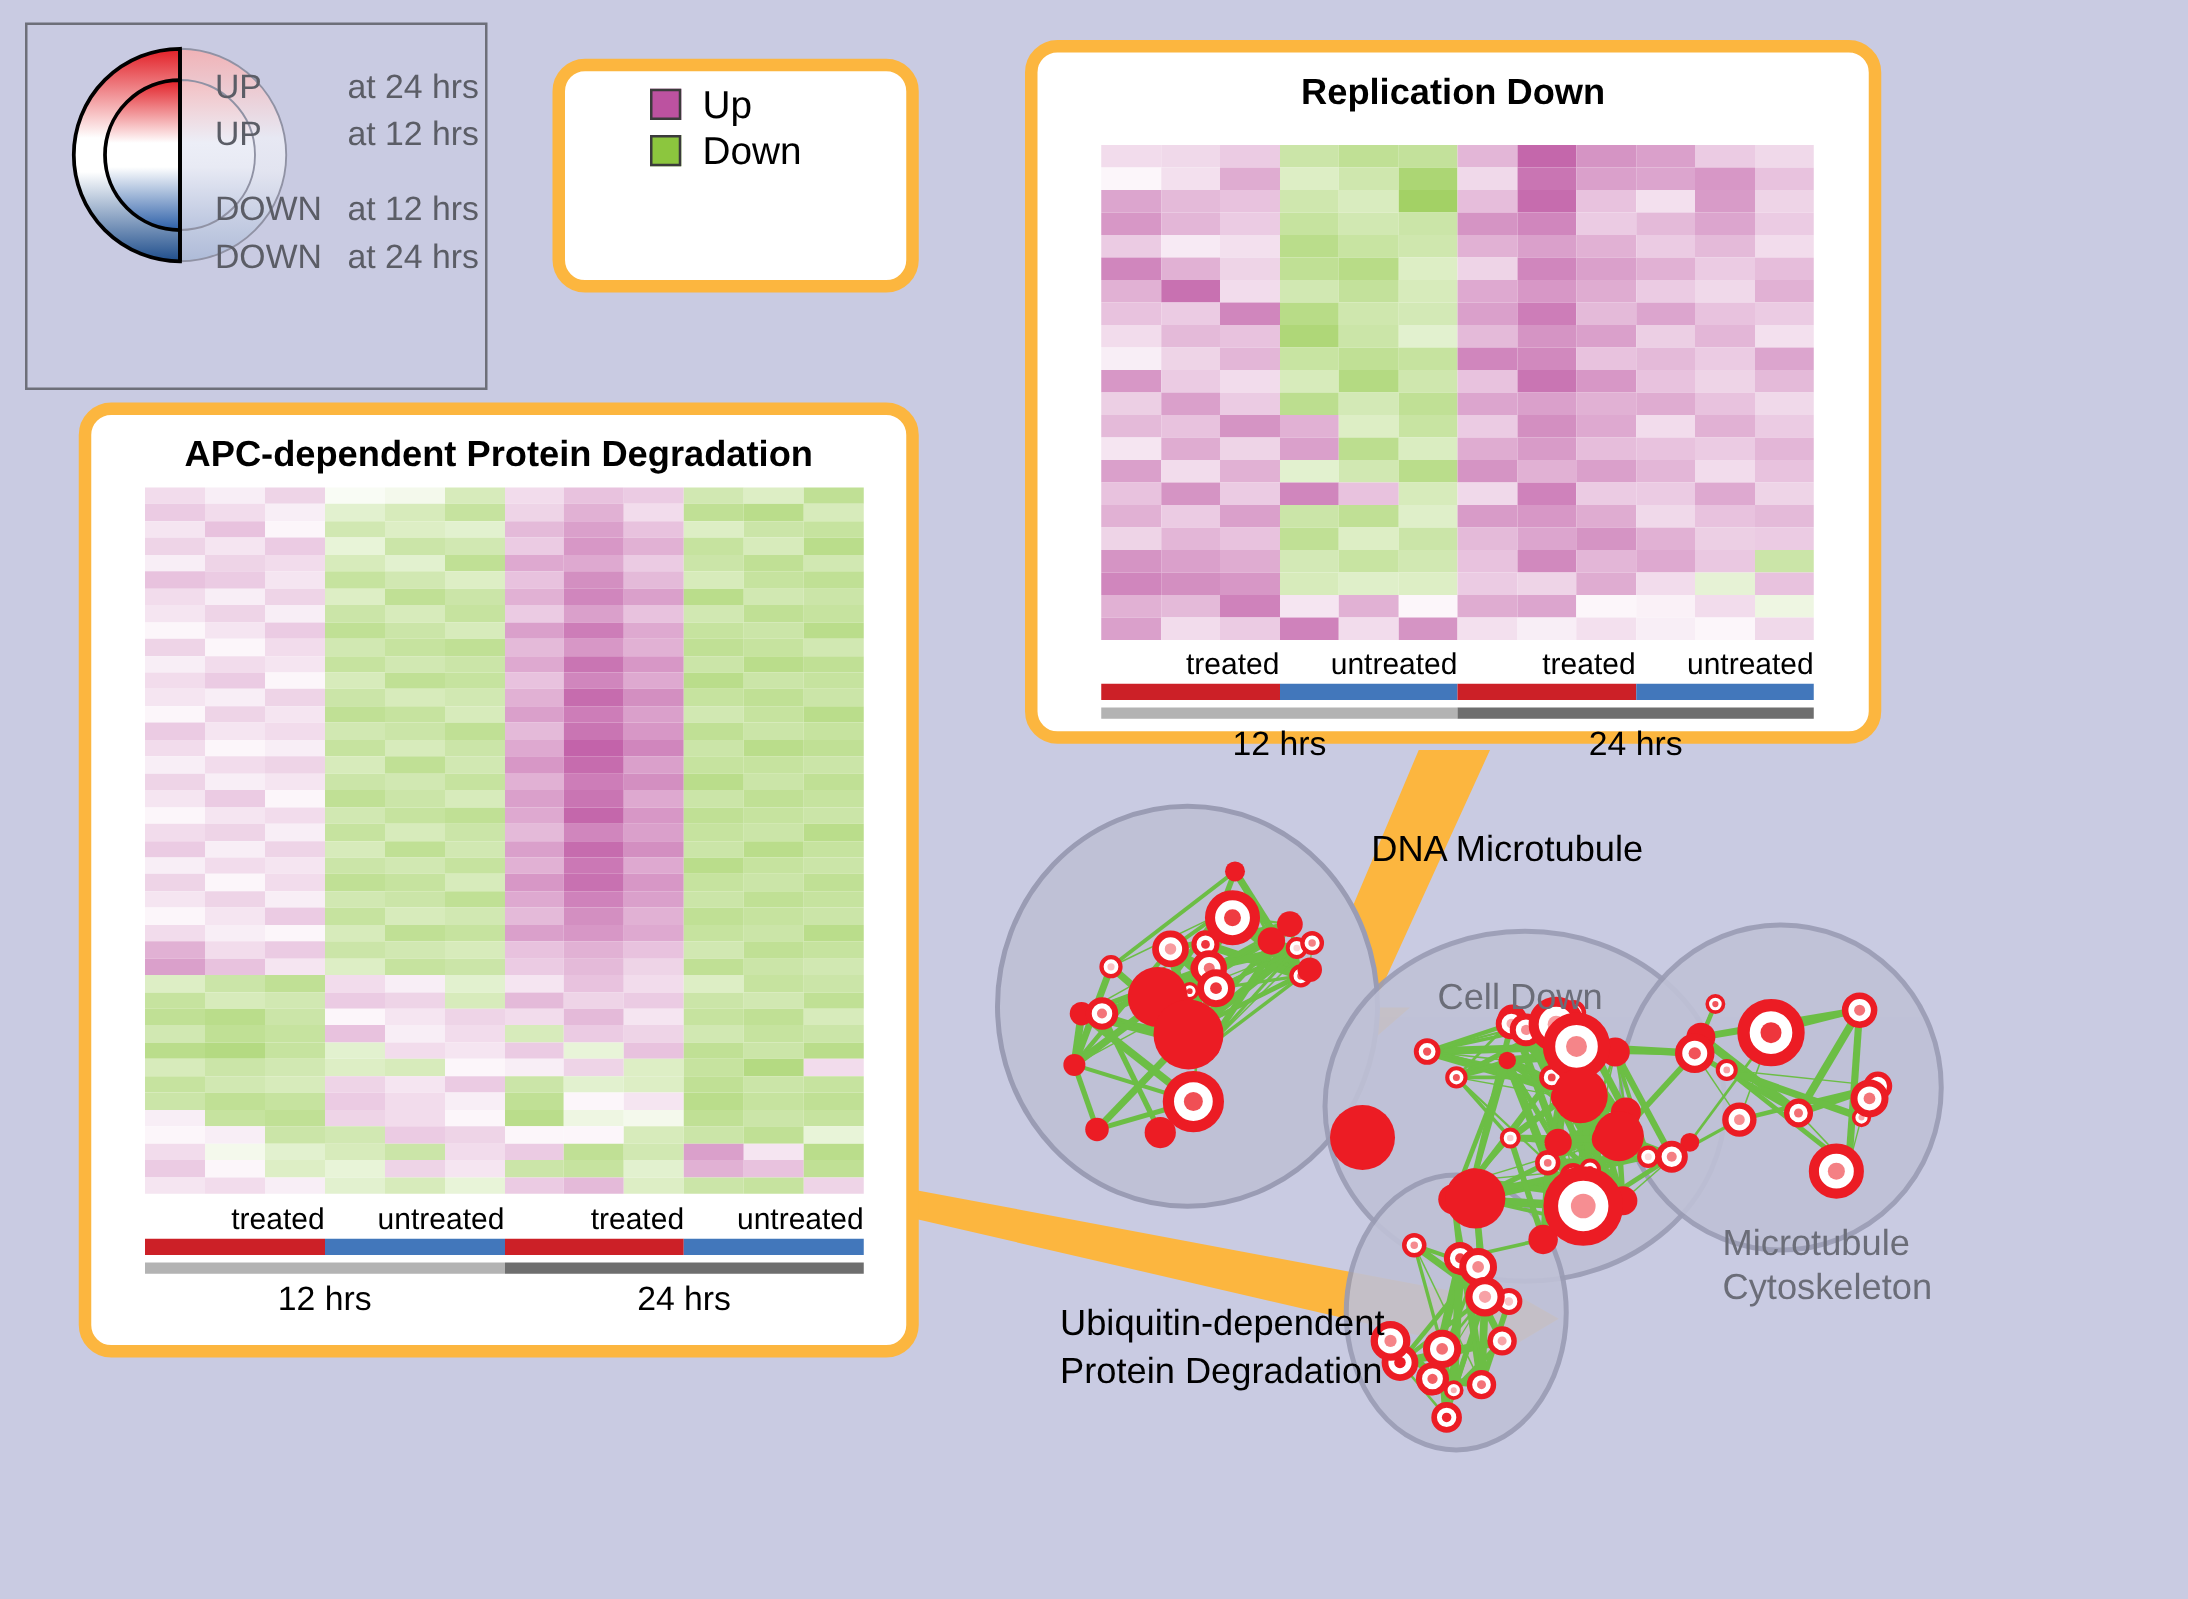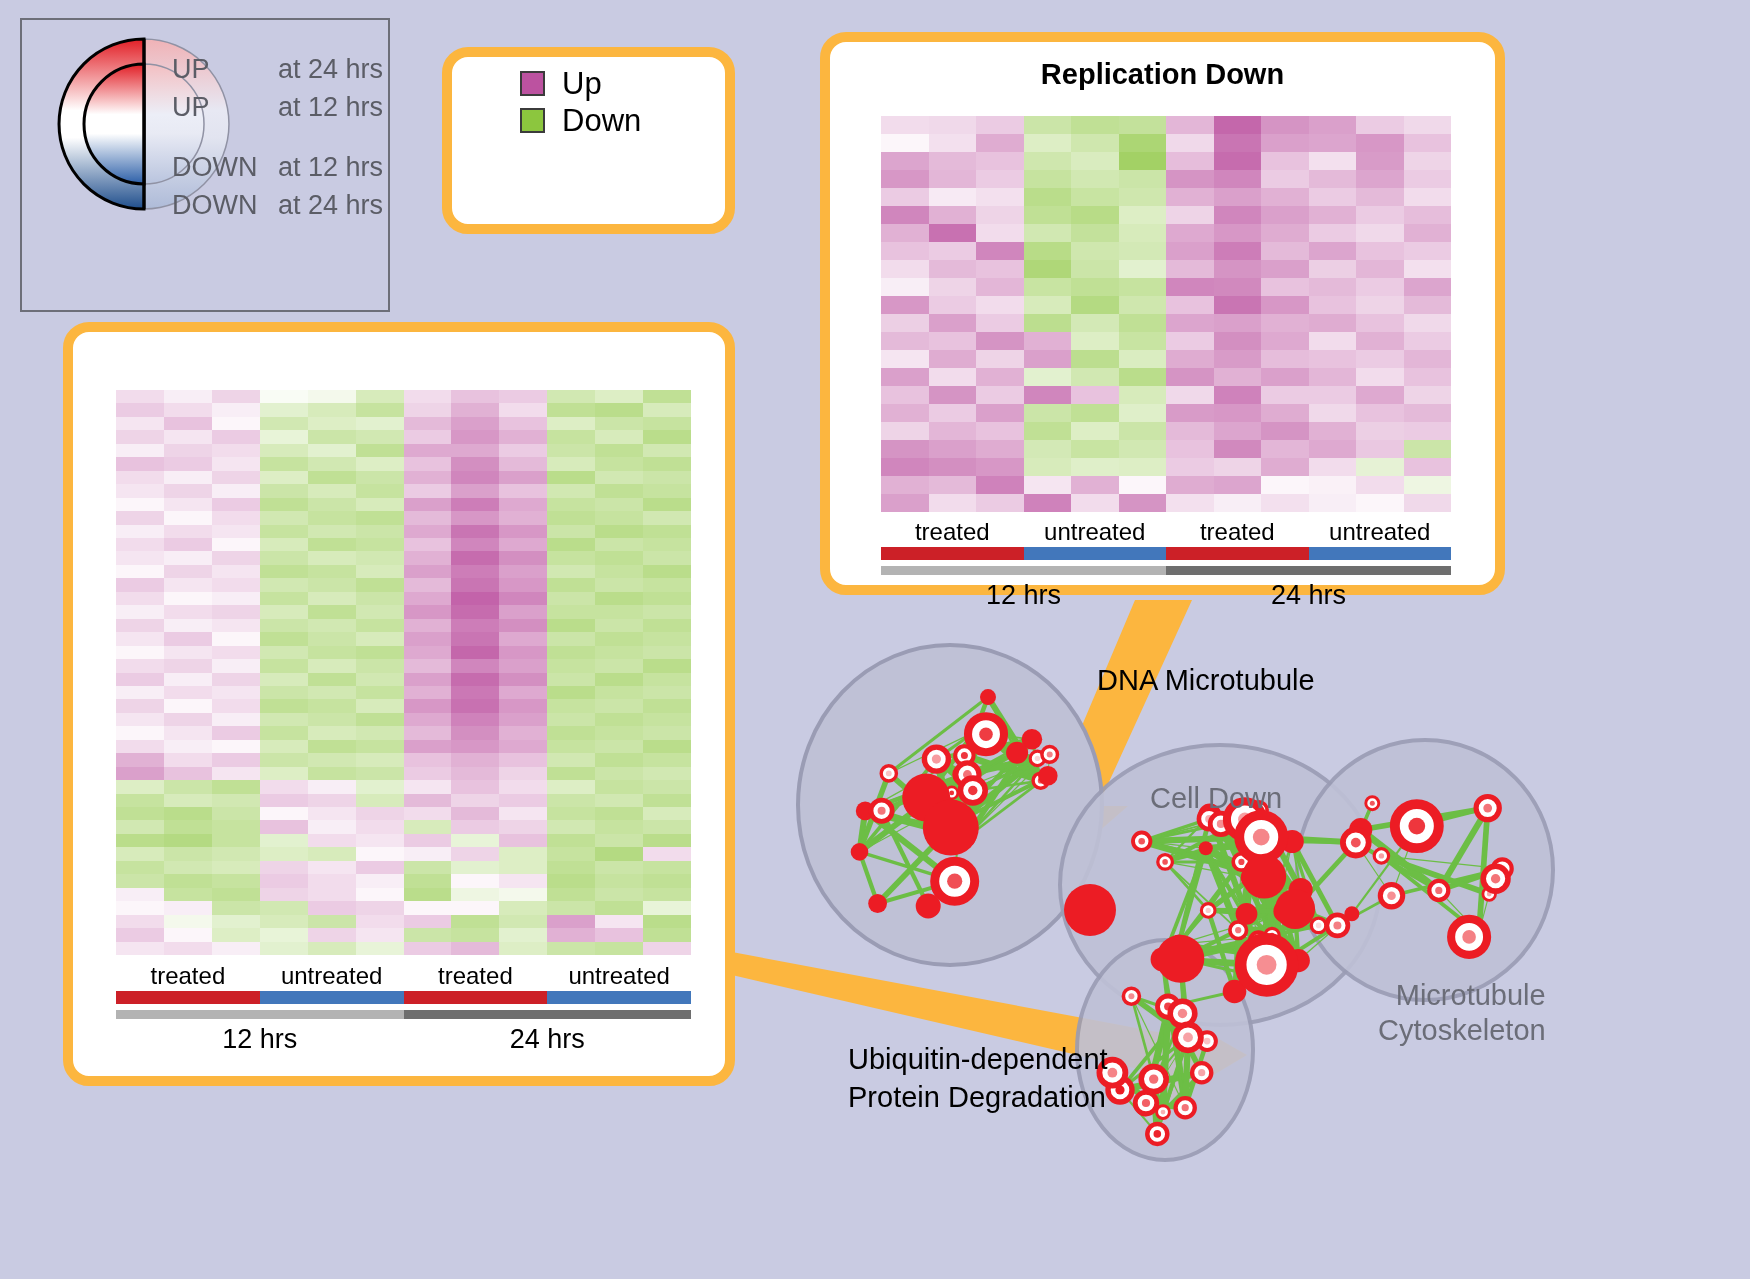--- a/index.html
+++ b/index.html
@@ -52,32 +52,32 @@
 
   
   .hm{position:absolute;display:grid;}
   .hm div{width:100%;height:100%;}
 
   .rf-hm{left:51px;top:74px;width:570px;height:396px;}
   .apc-hm{left:43px;top:58px;width:575px;height:565px;}
 
   
   .grouplabels{position:absolute;display:flex;}
-  .grouplabels>div{text-align:center;font-size:24px;color:#000;}
+  .grouplabels>div{text-align:right;font-size:24px;color:#000;}
   .colorbar{position:absolute;display:flex;height:13px;}
   .timebar{position:absolute;display:flex;height:9px;}
   .timelabels{position:absolute;display:flex;}
   .timelabels>div{text-align:center;font-size:27px;color:#000;}
 
   
   .netwrap{position:absolute;left:790px;top:610px;width:780px;height:660px;}
   .netlabel{position:absolute;font-size:29px;}
   .lbl-dna{left:1097px;top:664px;color:#000;}
   .lbl-cc{left:1150px;top:782px;color:#6b6d78;}
-  .lbl-mt{left:1378px;top:978px;color:#6b6d78;line-height:35px;text-align:right;}
+  .lbl-mt{left:1378px;top:978px;color:#6b6d78;line-height:35px;text-align:left;}
   .lbl-ub{left:848px;top:1040px;color:#000;line-height:38px;}
 </style>
 </head>
 <body>
 
 <div id="stage">
 
   <div class="wheel-box">
     <div class="wheel-wrap">
       <svg width="176" height="176" viewBox="0 0 176 176">
@@ -444,20 +444,21 @@
       <div style="width:50%;background:#b3b3b3"></div>
       <div style="width:50%;background:#6e6e6e"></div>
     </div>
     <div class="timelabels" style="left:51px;top:538px;width:570px;">
       <div style="width:50%">12 hrs</div>
       <div style="width:50%">24 hrs</div>
     </div>
   </div>
 
   <div class="ypanel apc-panel">
+    <div class="panel-title apc-title">APC-dependent Protein Degradation</div>
     <div class="hm apc-hm" id="apc-hm" style="grid-template-columns: repeat(12, 1fr); grid-template-rows: repeat(42, 1fr);">
         <div style="background:rgb(242,220,236)"></div>
         <div style="background:rgb(248,238,246)"></div>
         <div style="background:rgb(238,212,231)"></div>
         <div style="background:rgb(249,252,245)"></div>
         <div style="background:rgb(244,249,236)"></div>
         <div style="background:rgb(215,235,187)"></div>
         <div style="background:rgb(242,220,236)"></div>
         <div style="background:rgb(232,194,222)"></div>
         <div style="background:rgb(235,203,227)"></div>

